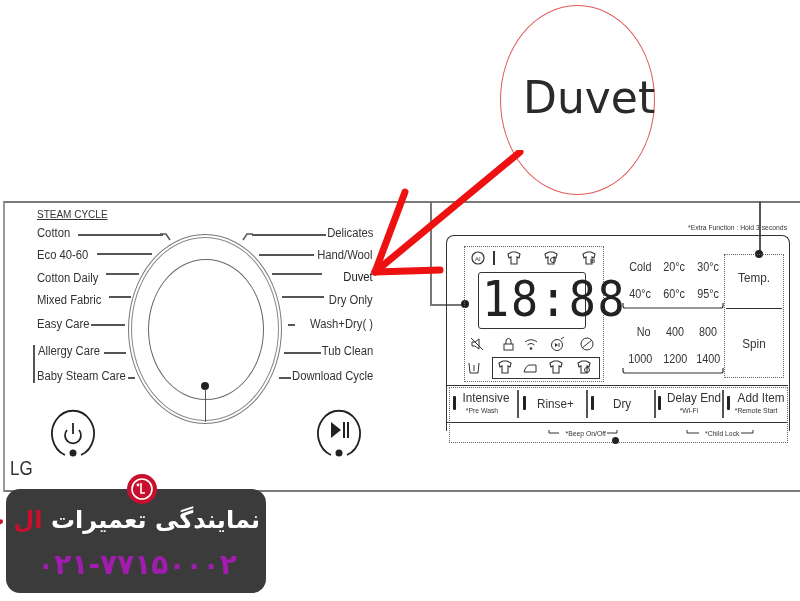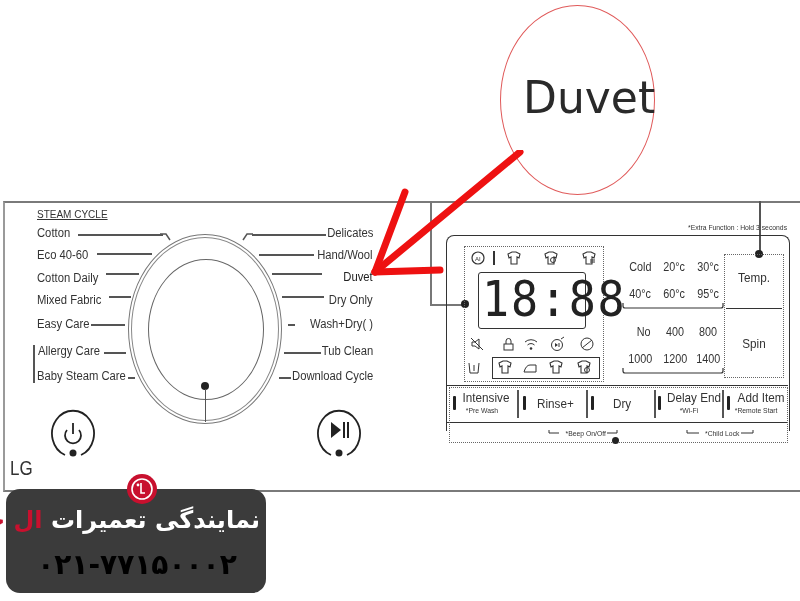--- a/index.html
+++ b/index.html
@@ -267,13 +267,13 @@
   <svg width="30" height="30">
     <circle cx="15" cy="15" r="10" stroke="#fff" stroke-width="1.6" fill="none"></circle>
     <circle cx="11" cy="11" r="1.4" fill="#fff"></circle>
     <path d="M14 9 L14 19 L18 19" stroke="#fff" stroke-width="1.6" fill="none"></path>
   </svg>
 </div>
 <div class="abs" style="left:14px;top:506px;width:246px;text-align:center;direction:rtl;font-size:24px;font-weight:bold;white-space:nowrap;font-family:'DejaVu Sans',sans-serif;">
   <span style="color:#fff;">نمایندگی تعمیرات</span>
   <span style="color:#c8102e;">ال جی</span>
 </div>
-<div class="abs" style="left:14px;top:548px;width:246px;text-align:center;direction:ltr;font-size:28px;font-weight:bold;color:#000000;letter-spacing:2px;font-family:'DejaVu Sans',sans-serif;">۰۲۱-۷۷۱۵۰۰۰۲</div>
+<div class="abs" style="left:14px;top:548px;width:246px;text-align:center;direction:ltr;font-size:28px;font-weight:bold;color:#a21caf;letter-spacing:2px;font-family:'DejaVu Sans',sans-serif;">۰۲۱-۷۷۱۵۰۰۰۲</div>
 
 </body></html>

